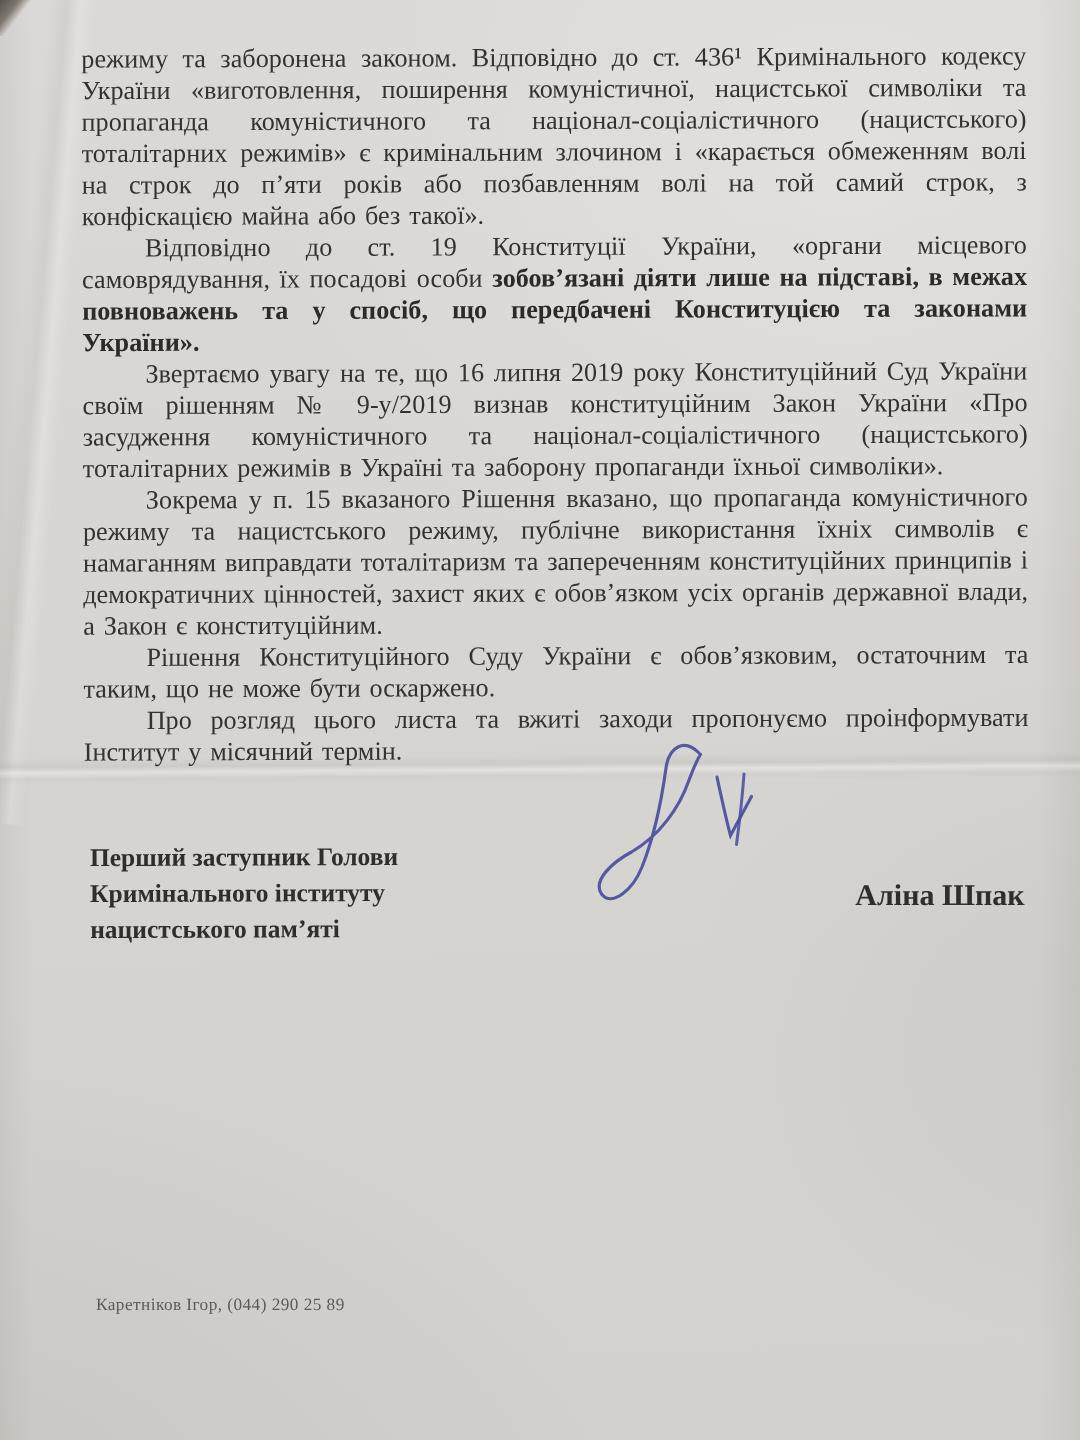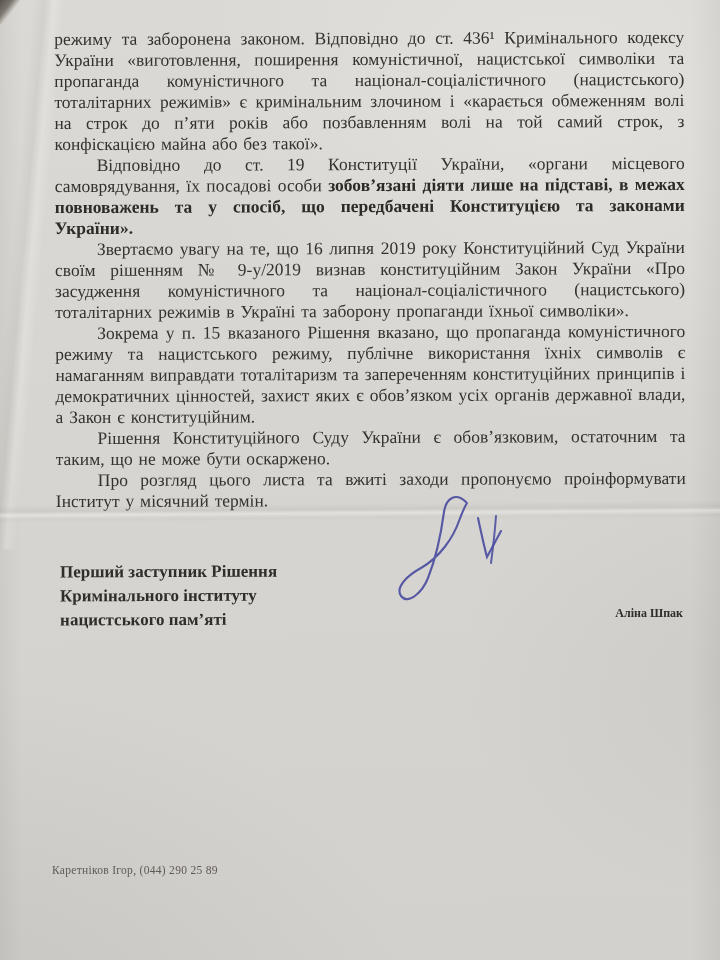--- a/index.html
+++ b/index.html
@@ -76,33 +76,33 @@
     position: absolute;
     left: 60px; top: 560px;
     font-weight: bold;
     font-size: 17px;
     line-height: 24px;
     color: #302d2a;
     transform: rotate(-0.2deg);
   }
   .sign-name {
     position: absolute;
-    right: 37px; top: 606px;
+    right: 37px; top: 586px;
     font-weight: bold;
-    font-size: 12px;
+    font-size: 20px;
     color: #302d2a;
   }
   .signature-svg {
     position: absolute;
     left: 386px; top: 490px;
     width: 132px; height: 128px;
   }
   .footer-note {
     position: absolute;
-    left: 52px; top: 864px;
+    left: 64px; top: 864px;
     font-size: 11.5px;
     letter-spacing: 0.3px;
     color: #5f5953;
   }
 </style>
 </head>
 <body>
 
 <div class="paper">
 
@@ -119,21 +119,21 @@
     <p><span>Про розгляд цього листа та вжиті заходи пропонуємо проінформувати Інститут у місячний термін.</span></p>
   </div>
 
   <svg class="signature-svg" viewBox="0 0 132 128" fill="none" xmlns="http://www.w3.org/2000/svg">
     <path d="M 80 12 C 70 2 60 8 58 22 C 55 44 50 68 42 88 C 36 103 22 115 15 106 C 9 97 22 85 35 78 C 54 67 67 48 73 31 C 76 23 79 16 81 13" stroke="#4b4d9f" stroke-width="2.1" stroke-linecap="round" opacity="0.92"></path>
     <path d="M 92 28 C 95 42 98 56 101 67 L 115 41" stroke="#4b4d9f" stroke-width="2.1" stroke-linecap="round" opacity="0.92"></path>
     <path d="M 110 26 C 109 40 107 58 105 73" stroke="#4b4d9f" stroke-width="2" stroke-linecap="round" opacity="0.88"></path>
   </svg>
 
   <div class="sign-title">
-    <div>Перший заступник Рішення</div>
+    <div>Перший заступник Голови</div>
     <div>Кримінального інституту</div>
     <div>нацистського пам’яті</div>
   </div>
 
   <div class="sign-name">Аліна Шпак</div>
 
   <div class="footer-note">Каретніков Ігор, (044) 290 25 89</div>
 
 </div>
 

